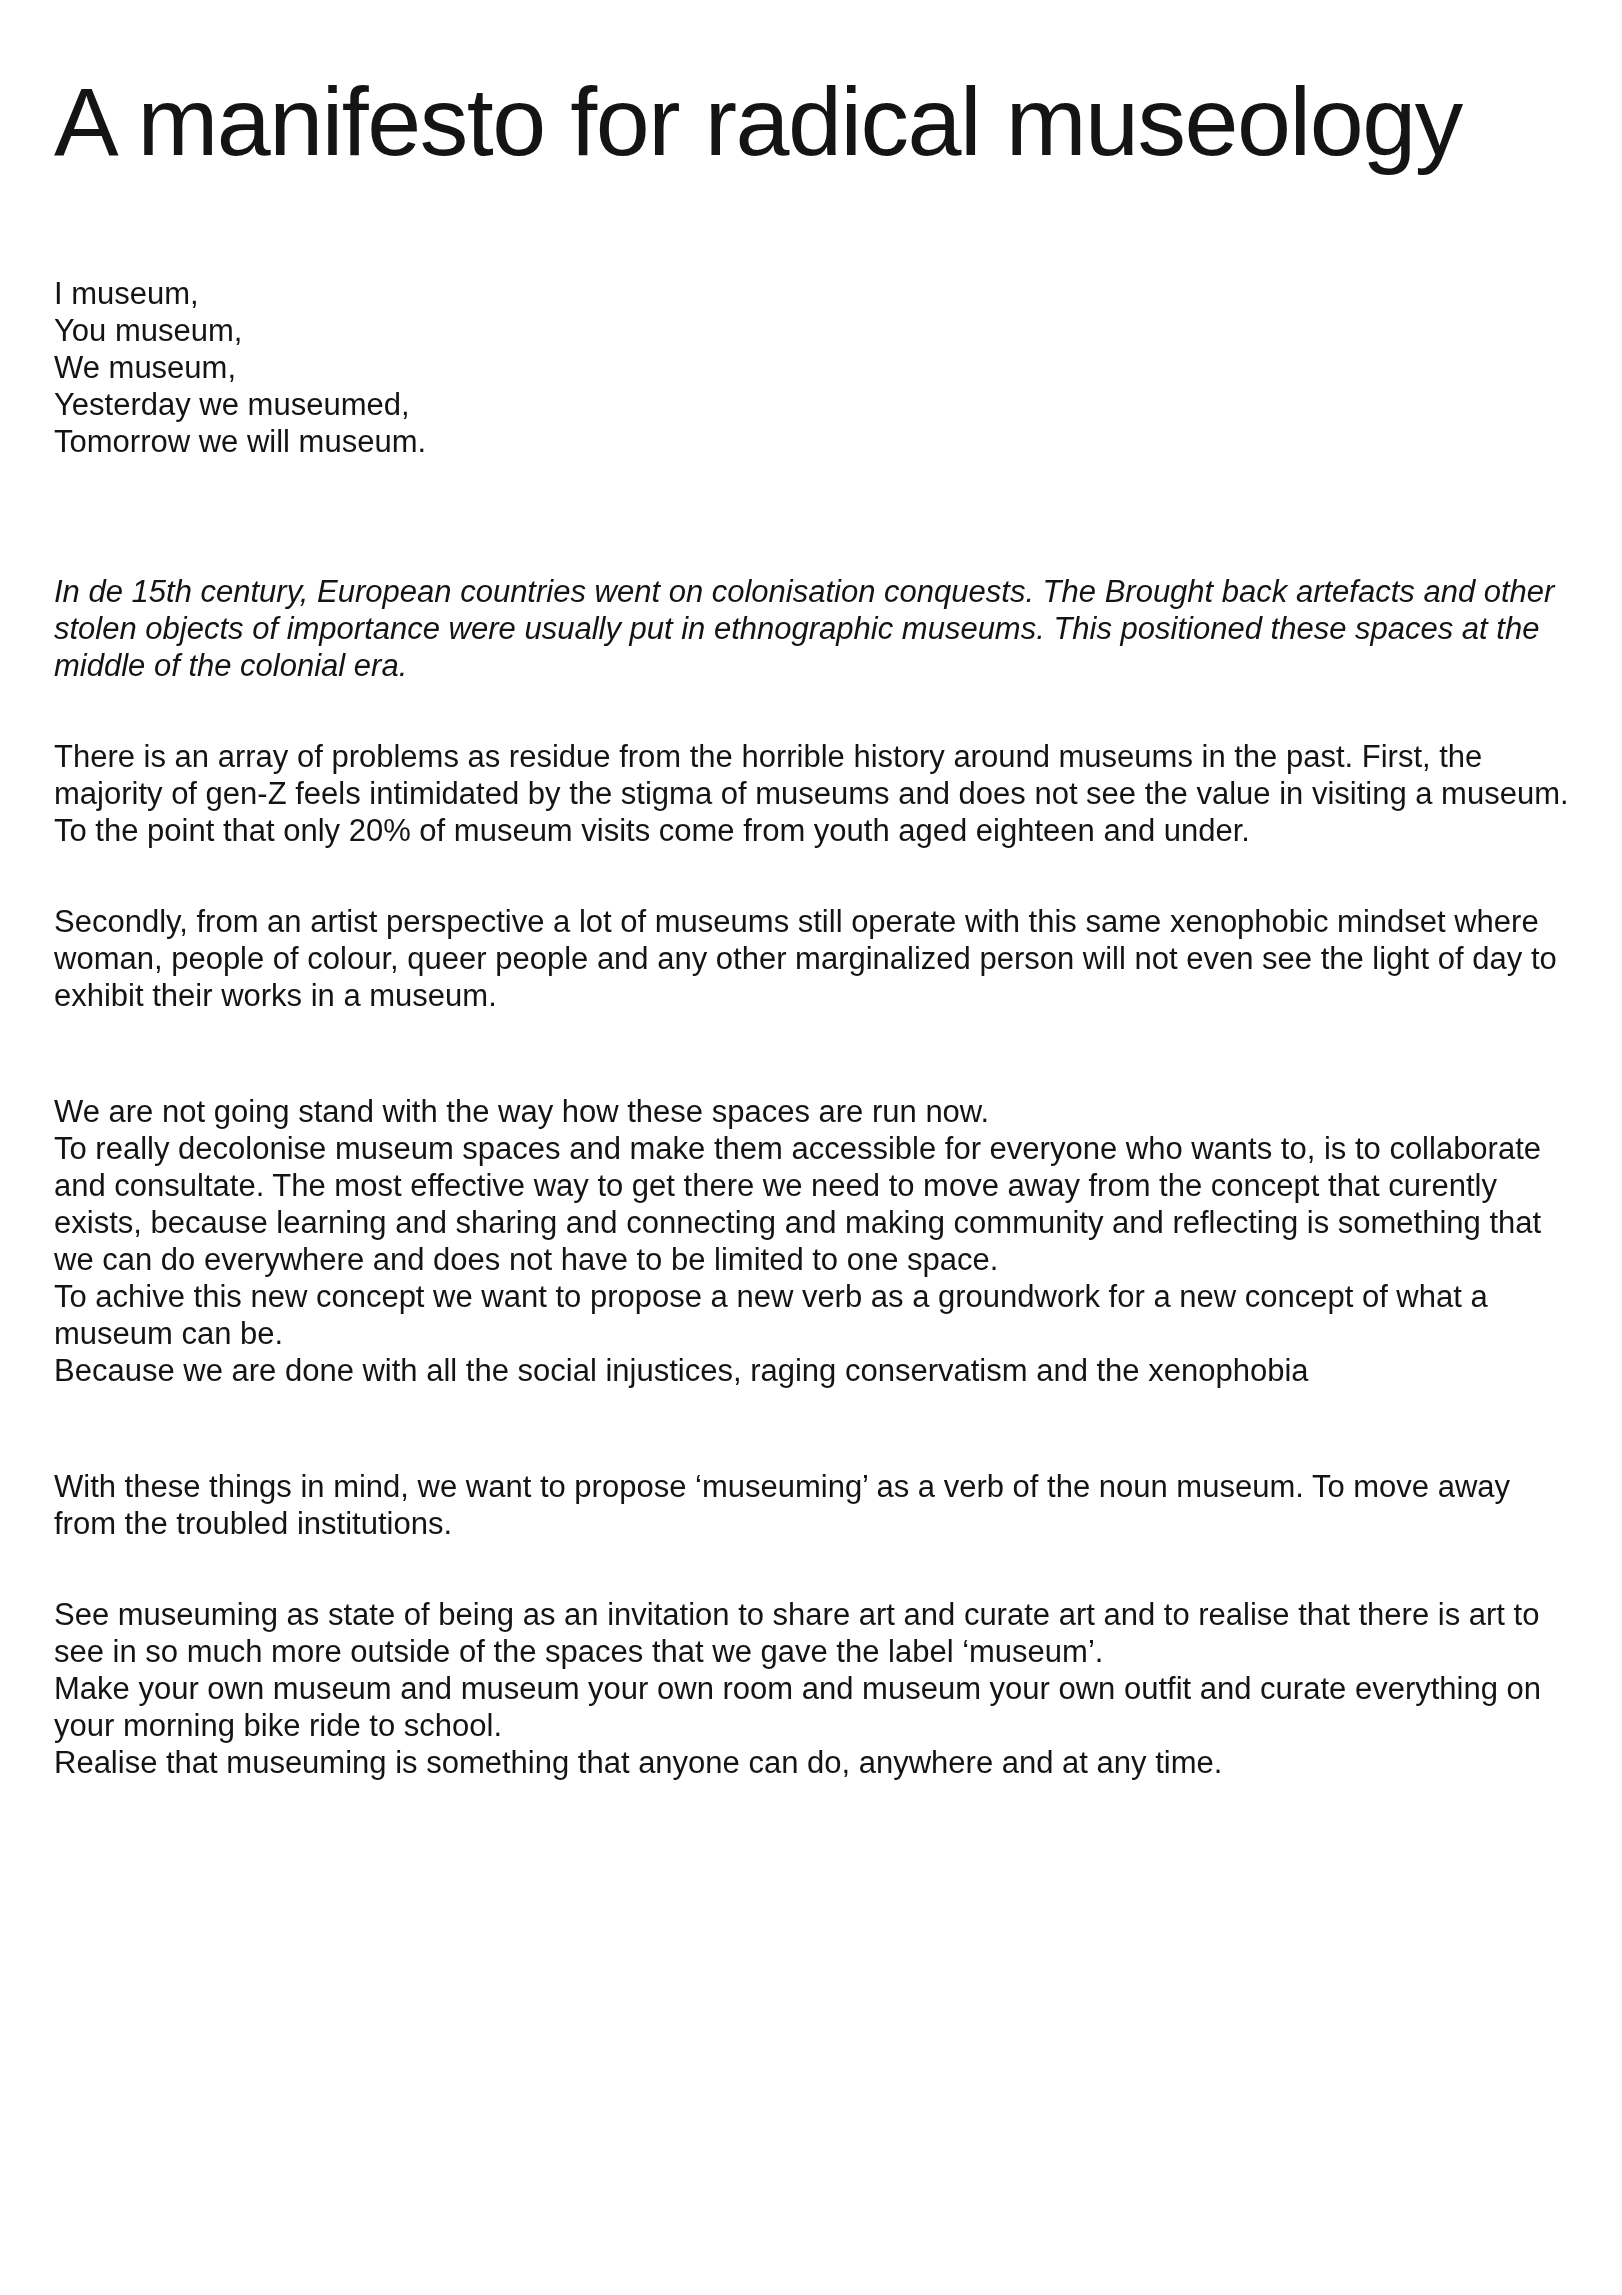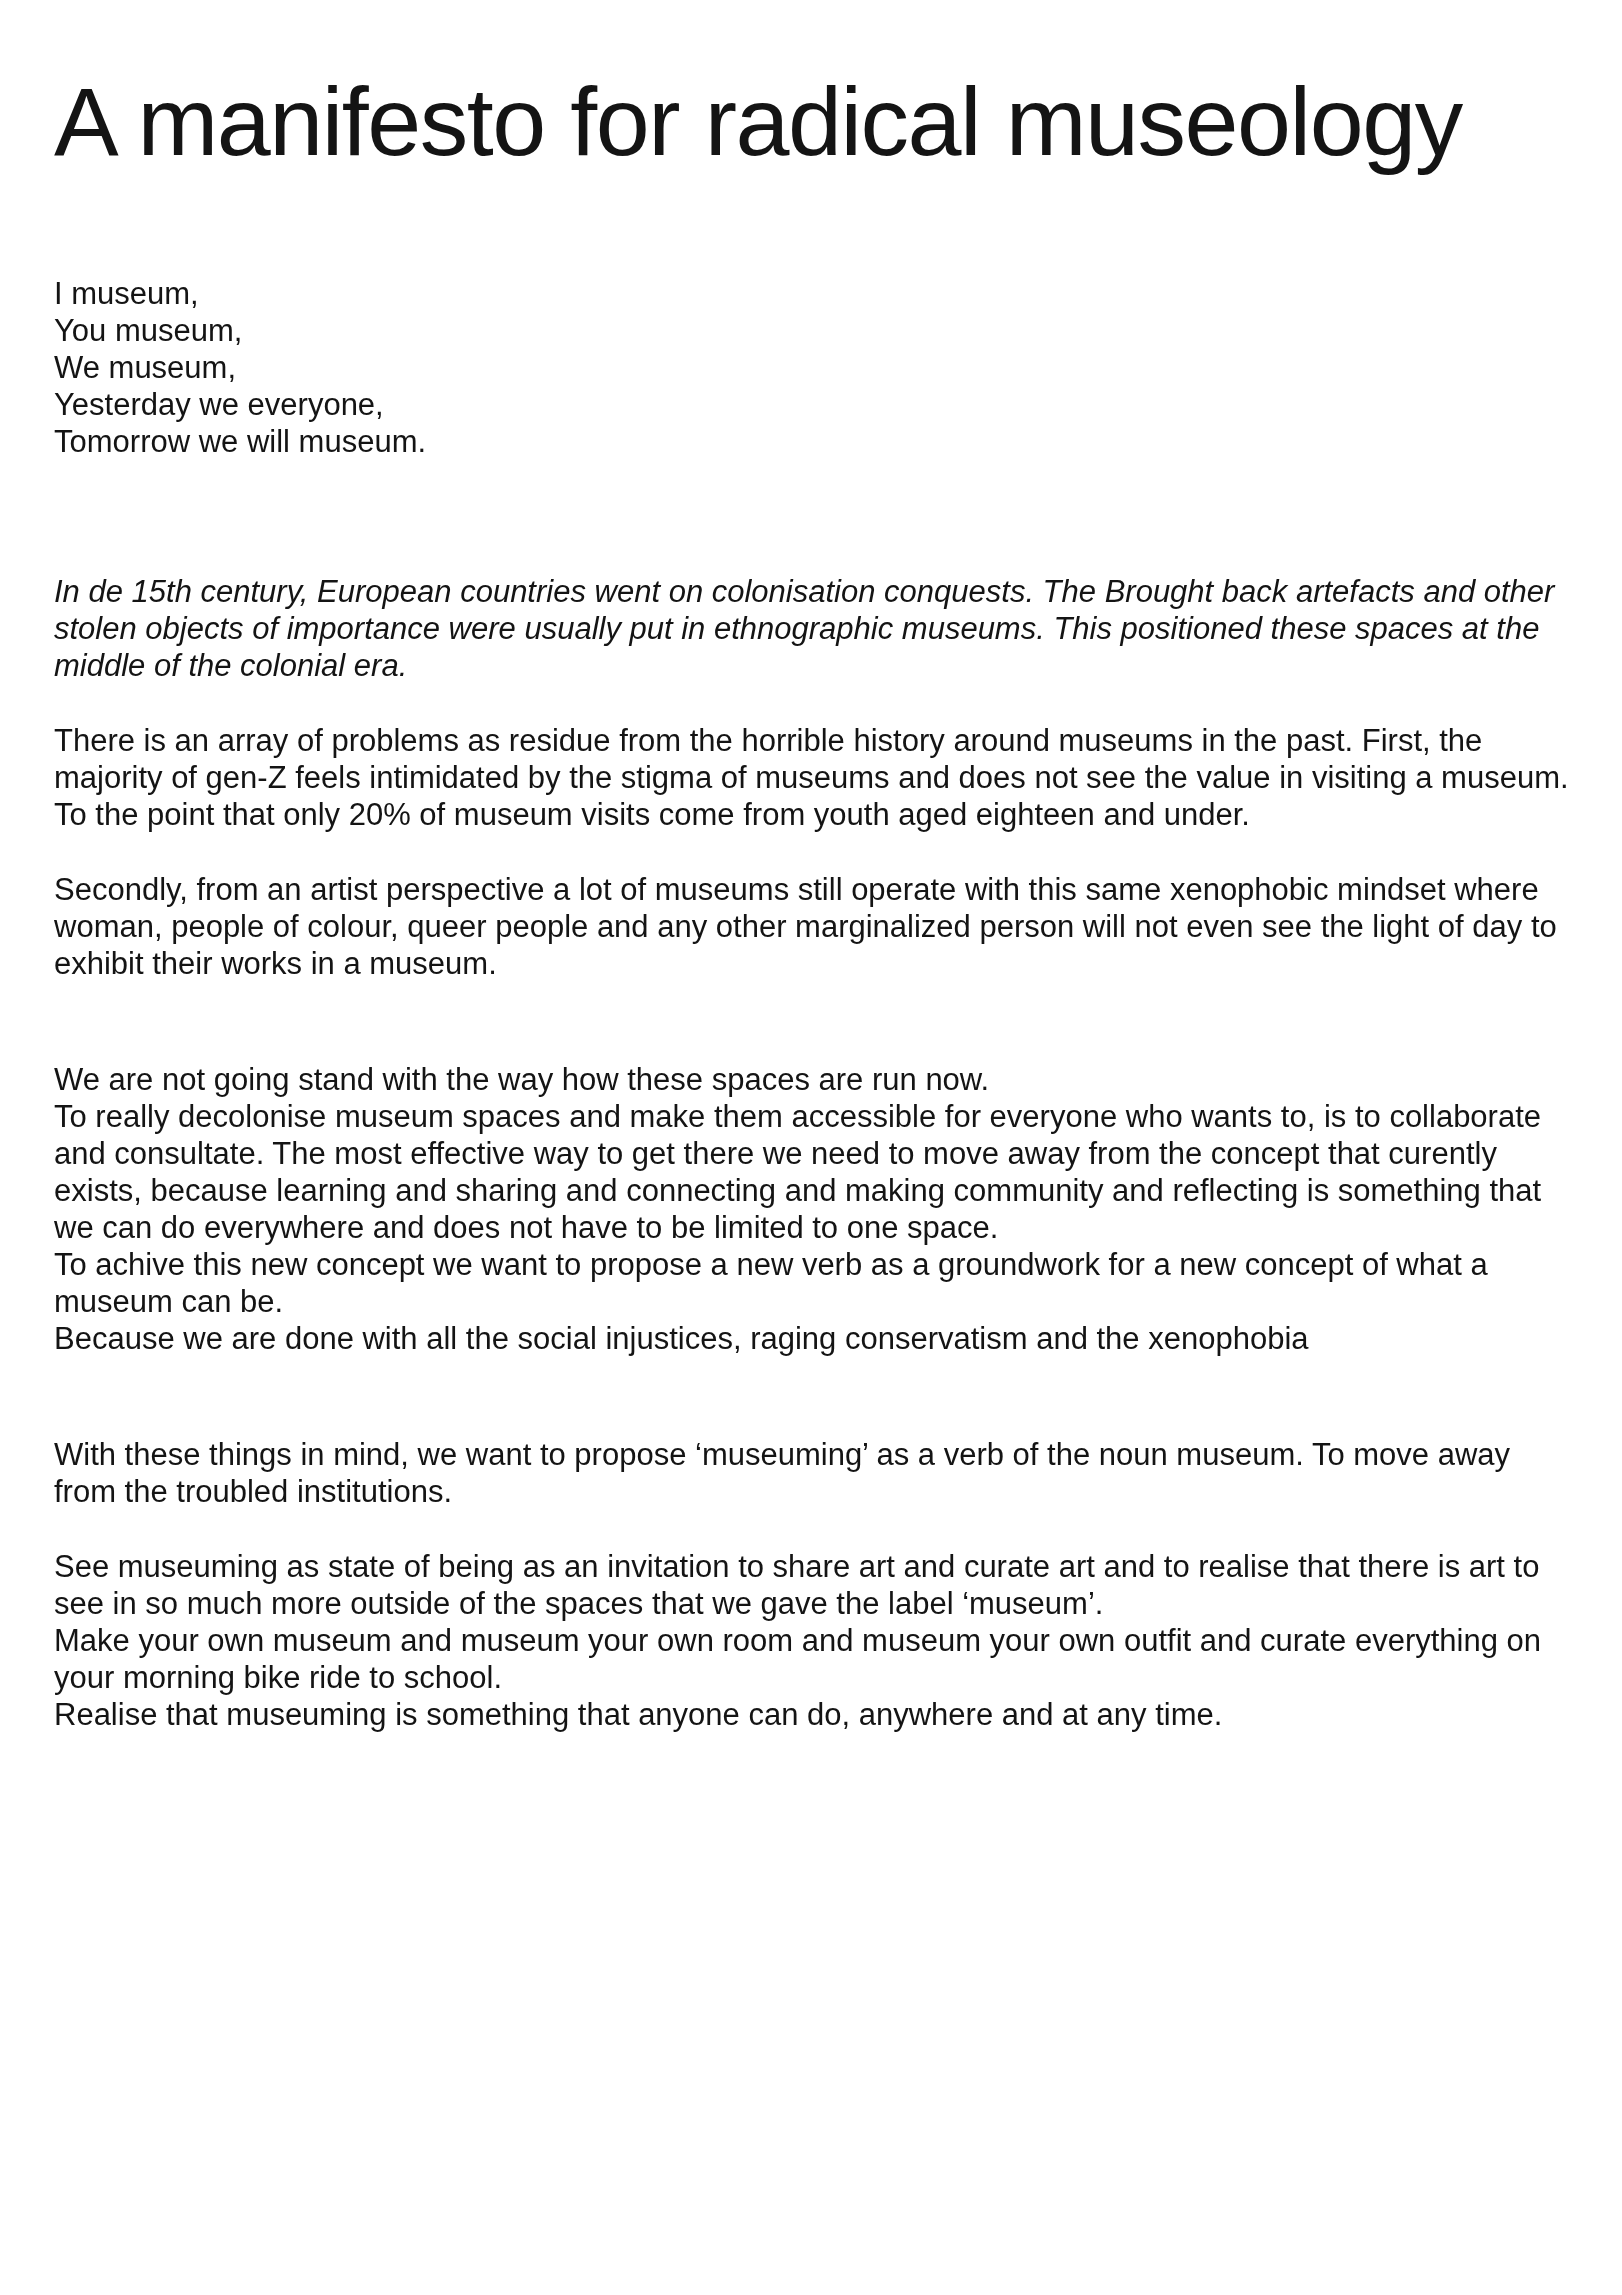--- a/index.html
+++ b/index.html
@@ -33,35 +33,35 @@
   }
   .para {
     margin: 0;
     font-size: 31px;
     line-height: 37px;
     font-weight: 400;
     color: #141414;
     white-space: pre-wrap;
     max-width: 1518px;
   }
-  .gap-1 { margin-top: 38px; }
+  .gap-1 { margin-top: 54px; }
   .gap-2 { margin-top: 79px; }
   .gap-3 { margin-top: 113px; font-style: italic; }
 </style>
 </head>
 <body>
 
 <div class="page">
 
   <h1 class="doc-title">A manifesto for radical museology</h1>
 
   <p class="para">I museum,
 You museum,
 We museum,
-Yesterday we everyone,
+Yesterday we museumed,
 Tomorrow we will museum.</p>
 
   <p class="para gap-3">In de 15th century, European countries went on colonisation conquests. The Brought back artefacts and other stolen objects of importance were usually put in ethnographic museums. This positioned these spaces at the middle of the colonial era.</p>
 
 
   <p class="para gap-1">There is an array of problems as residue from the horrible history around museums in the past. First, the majority of gen-Z feels intimidated by the stigma of museums and does not see the value in visiting a museum. To the point that only 20% of museum visits come from youth aged eighteen and under.</p>
 
   <p class="para gap-1">Secondly, from an artist perspective a lot of museums still operate with this same xenophobic mindset where woman, people of colour, queer people and any other marginalized person will not even see the light of day to exhibit their works in a museum.</p>
 
   <p class="para gap-2">We are not going stand with the way how these spaces are run now.

